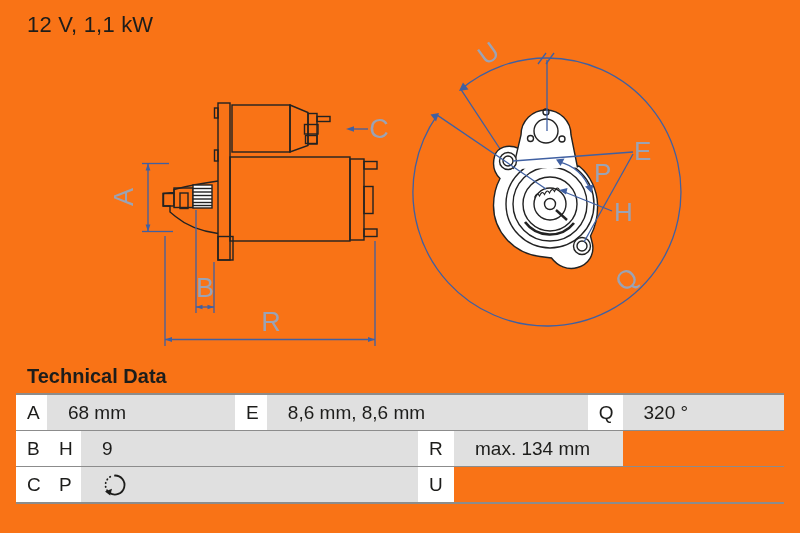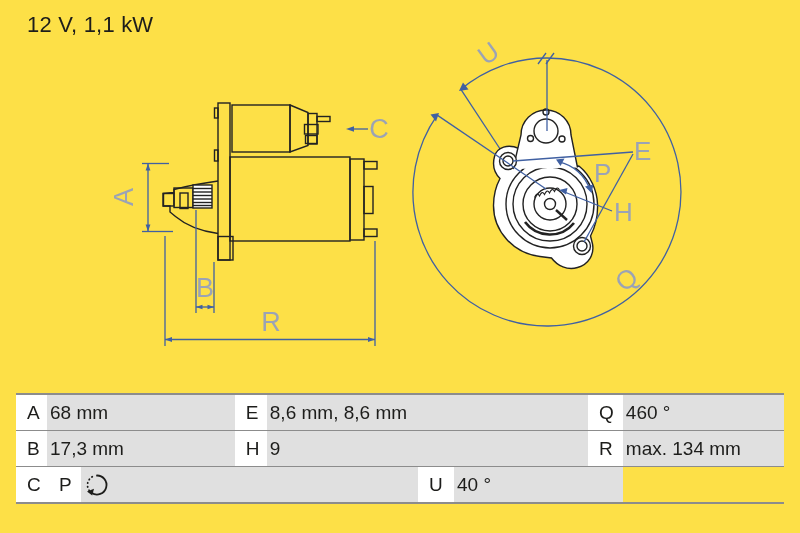--- a/index.html
+++ b/index.html
@@ -1,36 +1,36 @@
 <!DOCTYPE html>
 <html><head>
 <meta charset="utf-8">
 <style>
   html,body{margin:0;padding:0;background:#ffffff;}
   .stage{
-    position:relative;width:800px;height:533px;background:#fde047;overflow:hidden;
+    position:relative;width:800px;height:533px;background:#f97316;overflow:hidden;
     font-family:"Liberation Sans", sans-serif;color:#1d1d1b;
   }
   .title{
     position:absolute;left:27px;top:12px;font-size:22px;font-weight:400;
     letter-spacing:.2px;color:#1d1d1b;
   }
   .diagram-svg{position:absolute;left:0;top:0;}
   .tech-heading{
     position:absolute;left:27px;top:365px;font-size:20px;font-weight:700;color:#1d1d1b;
   }
   .data-table{
     position:absolute;left:16px;top:393px;width:768px;
     border-top:2px solid #8c8c8c;
   }
   .tr{display:flex;height:35px;border-bottom:1.5px solid #8c8c8c;}
   .tr.last{border-bottom:2px solid #8c8c8c;}
   .td{height:35px;line-height:35px;font-size:19px;white-space:nowrap;overflow:hidden;}
   .td.key{background:#ffffff;padding-left:11px;box-sizing:border-box;}
-  .td.val{background:#e0e0e0;padding-left:3px;box-sizing:border-box;}
+  .td.val{background:#e0e0e0;padding-left:21px;box-sizing:border-box;}
   .k1{width:32px;} .v1{width:197px;}
   .k2{width:33px;} .v2{width:337px;}
   .k3{width:36px;} .v3{width:169px;}
   .td.val.icon-cell{display:flex;align-items:center;line-height:normal;}
   
   .dark{stroke:#222222;stroke-width:1.4;fill:none;}
   .darkfill{stroke:#222222;stroke-width:1.4;fill:#ffffff;}
   .blue{stroke:#4060a2;stroke-width:1.3;fill:none;}
   .bluefill{fill:#4060a2;stroke:none;}
   .dimlabel{fill:#9ba3b5;font-family:"Liberation Sans",sans-serif;font-size:27px;}
@@ -185,52 +185,51 @@
     </g>
 
     <g>
       <text class="dimlabel" text-anchor="middle" x="133" y="197" transform="rotate(-90 133 197)">A</text>
       <text class="dimlabel" text-anchor="middle" x="205" y="297">B</text>
       <text class="dimlabel" text-anchor="middle" x="271" y="331">R</text>
       <text class="dimlabel" text-anchor="middle" x="379" y="138">C</text>
     </g>
   </svg>
 
+  <div class="tech-heading">Technical Data</div>
 
   <div class="data-table">
 
     <div class="tr">
       <div class="td key k1">A</div>
       <div class="td val v1">68 mm</div>
       <div class="td key k2">E</div>
       <div class="td val v2">8,6 mm, 8,6 mm</div>
       <div class="td key k3">Q</div>
-      <div class="td val v3">460 °</div>
+      <div class="td val v3">320 °</div>
     </div>
 
     <div class="tr">
       <div class="td key k1">B</div>
-      <div class="td val v1">17,3 mm</div>
       <div class="td key k2">H</div>
       <div class="td val v2">9</div>
       <div class="td key k3">R</div>
       <div class="td val v3">max. 134 mm</div>
     </div>
 
     <div class="tr last">
       <div class="td key k1">C</div>
       <div class="td key k2">P</div>
       <div class="td val v2 icon-cell">
         <svg width="26" height="26" viewBox="0 0 26 26">
 
           <path d="M8.25,4.8 A9.5 9.5 0 0 0 5.2,18.4" fill="none" stroke="#1d1d1b" stroke-width="1.8" stroke-linecap="round" stroke-dasharray="0.4 3.4"></path>
 
           <path d="M12.2,3.55 A9.5 9.5 0 1 1 7.55,20.8" fill="none" stroke="#1d1d1b" stroke-width="1.8"></path>
 
           <path d="M3.0,19.4 L10.0,16.8 L8.2,23.6 Z" fill="#1d1d1b" stroke="none"></path>
         </svg>
       </div>
       <div class="td key k3">U</div>
-      <div class="td val v3">40 °</div>
     </div>
 
   </div>
 </div>
 
 </body></html>

